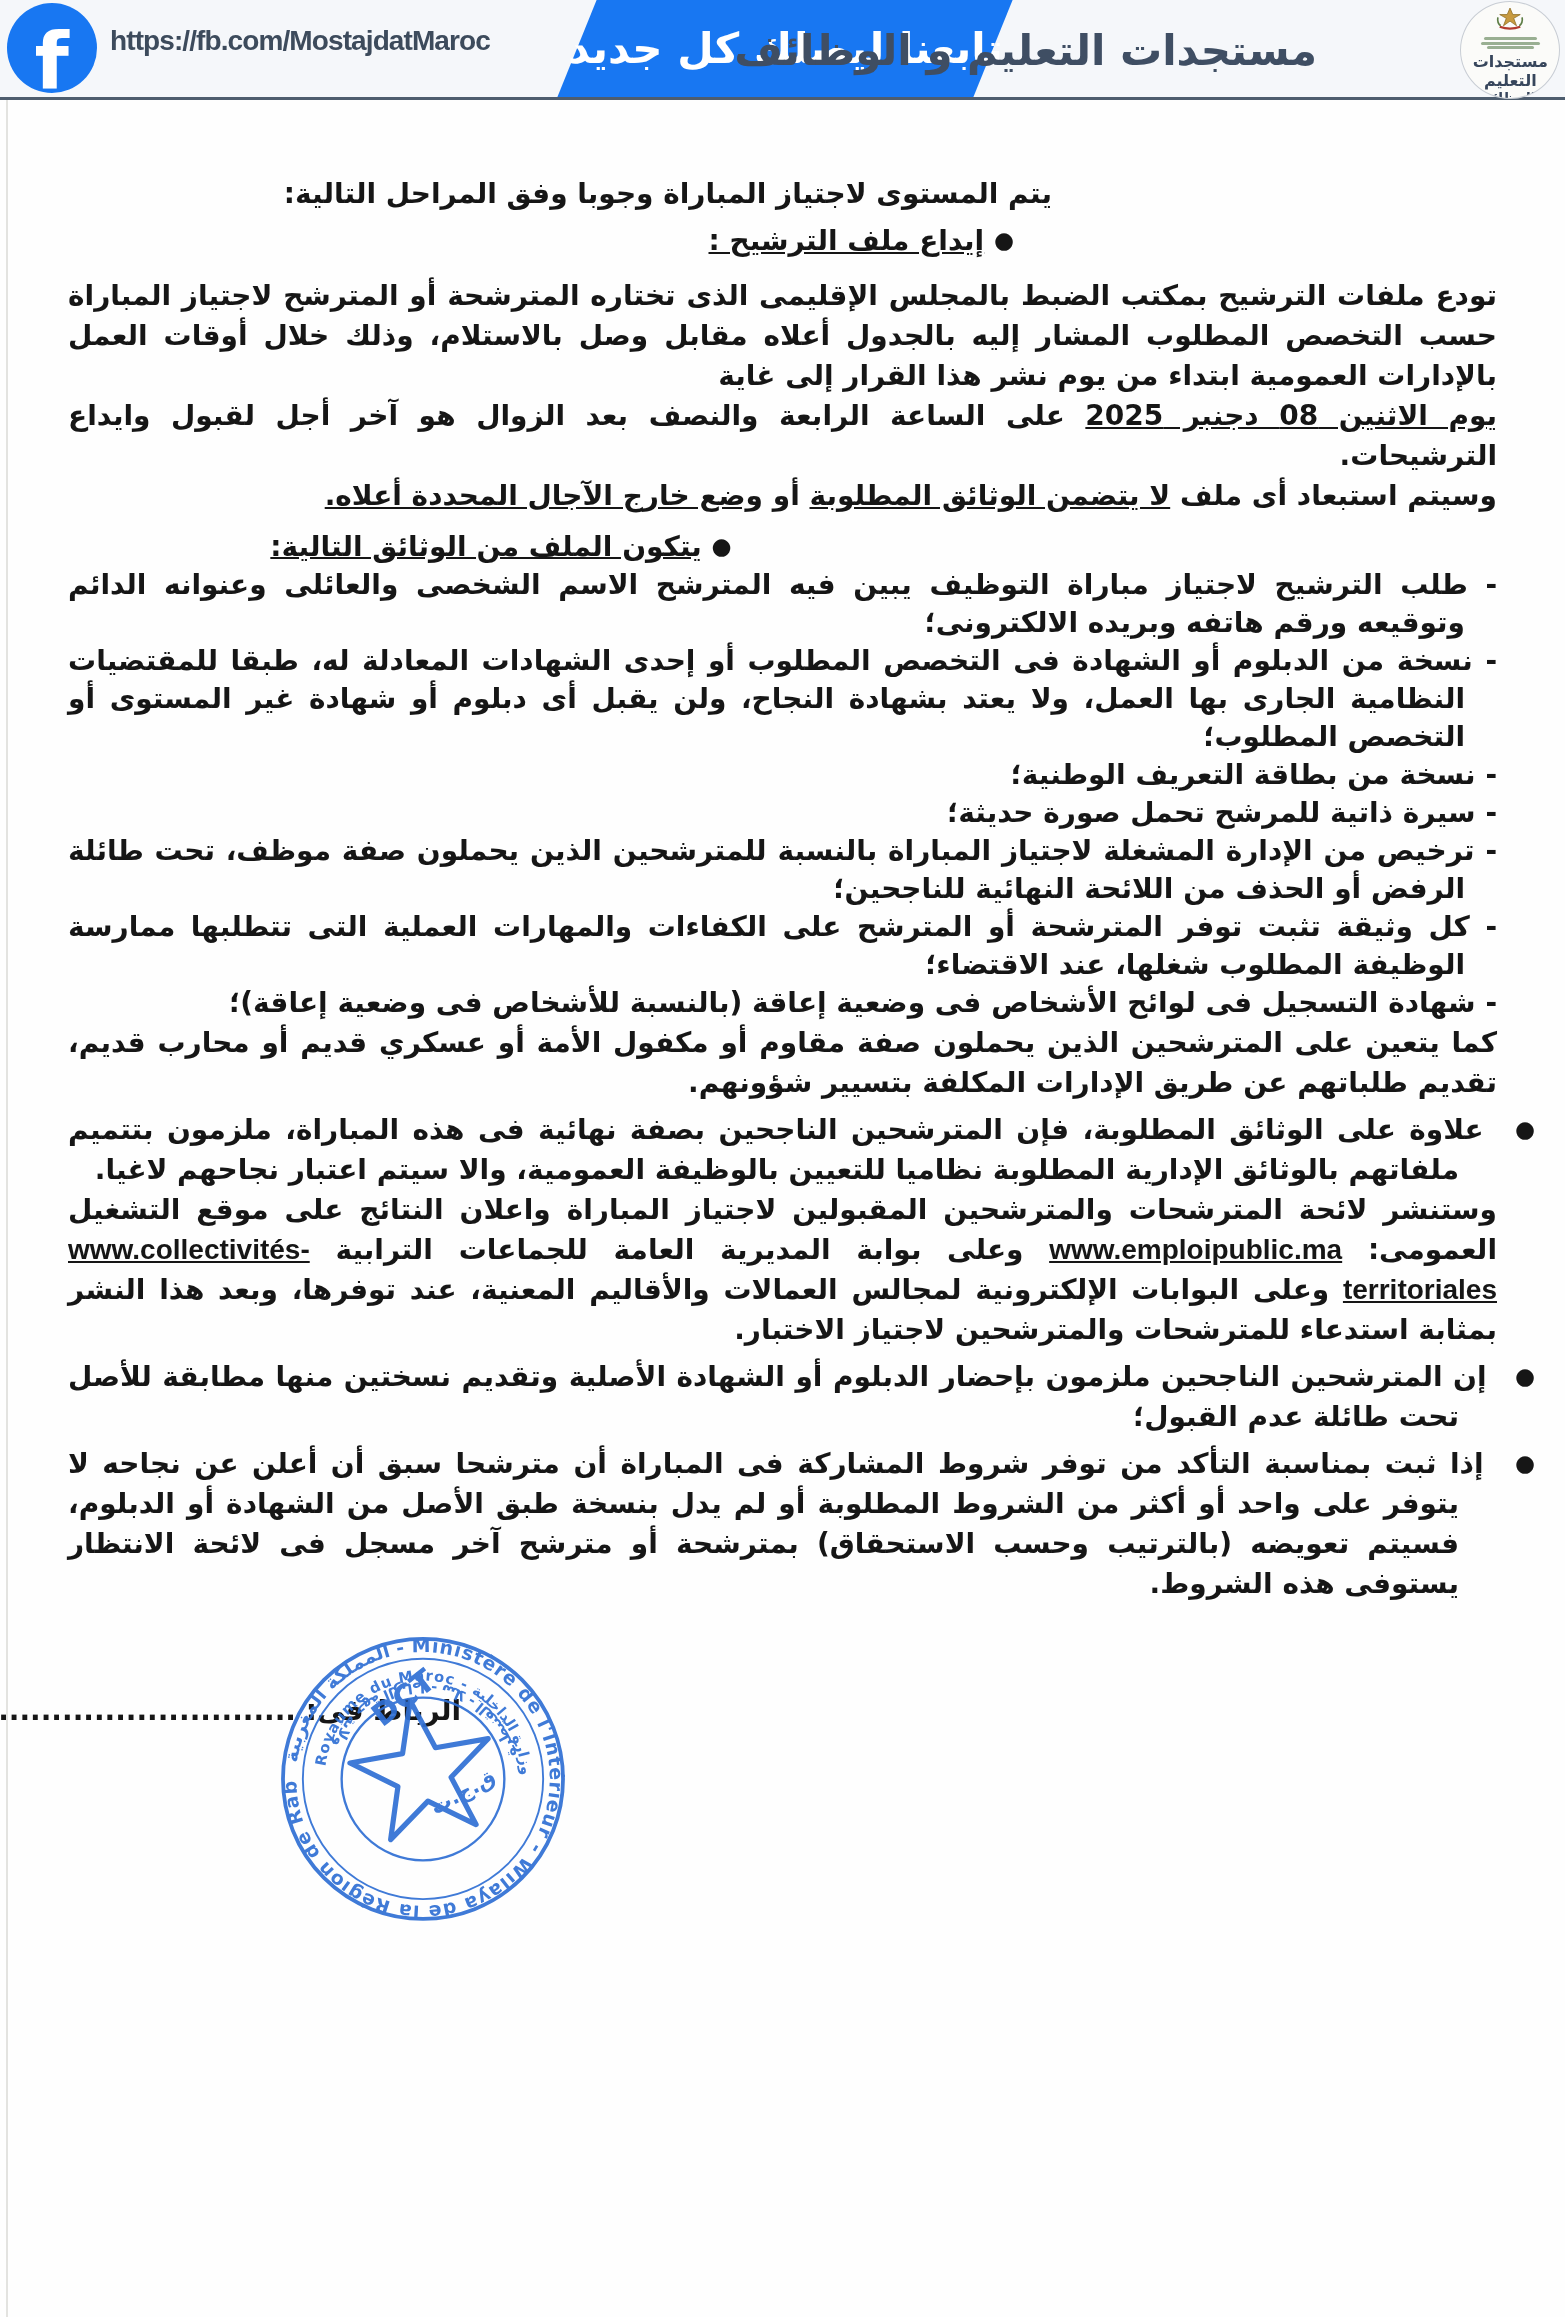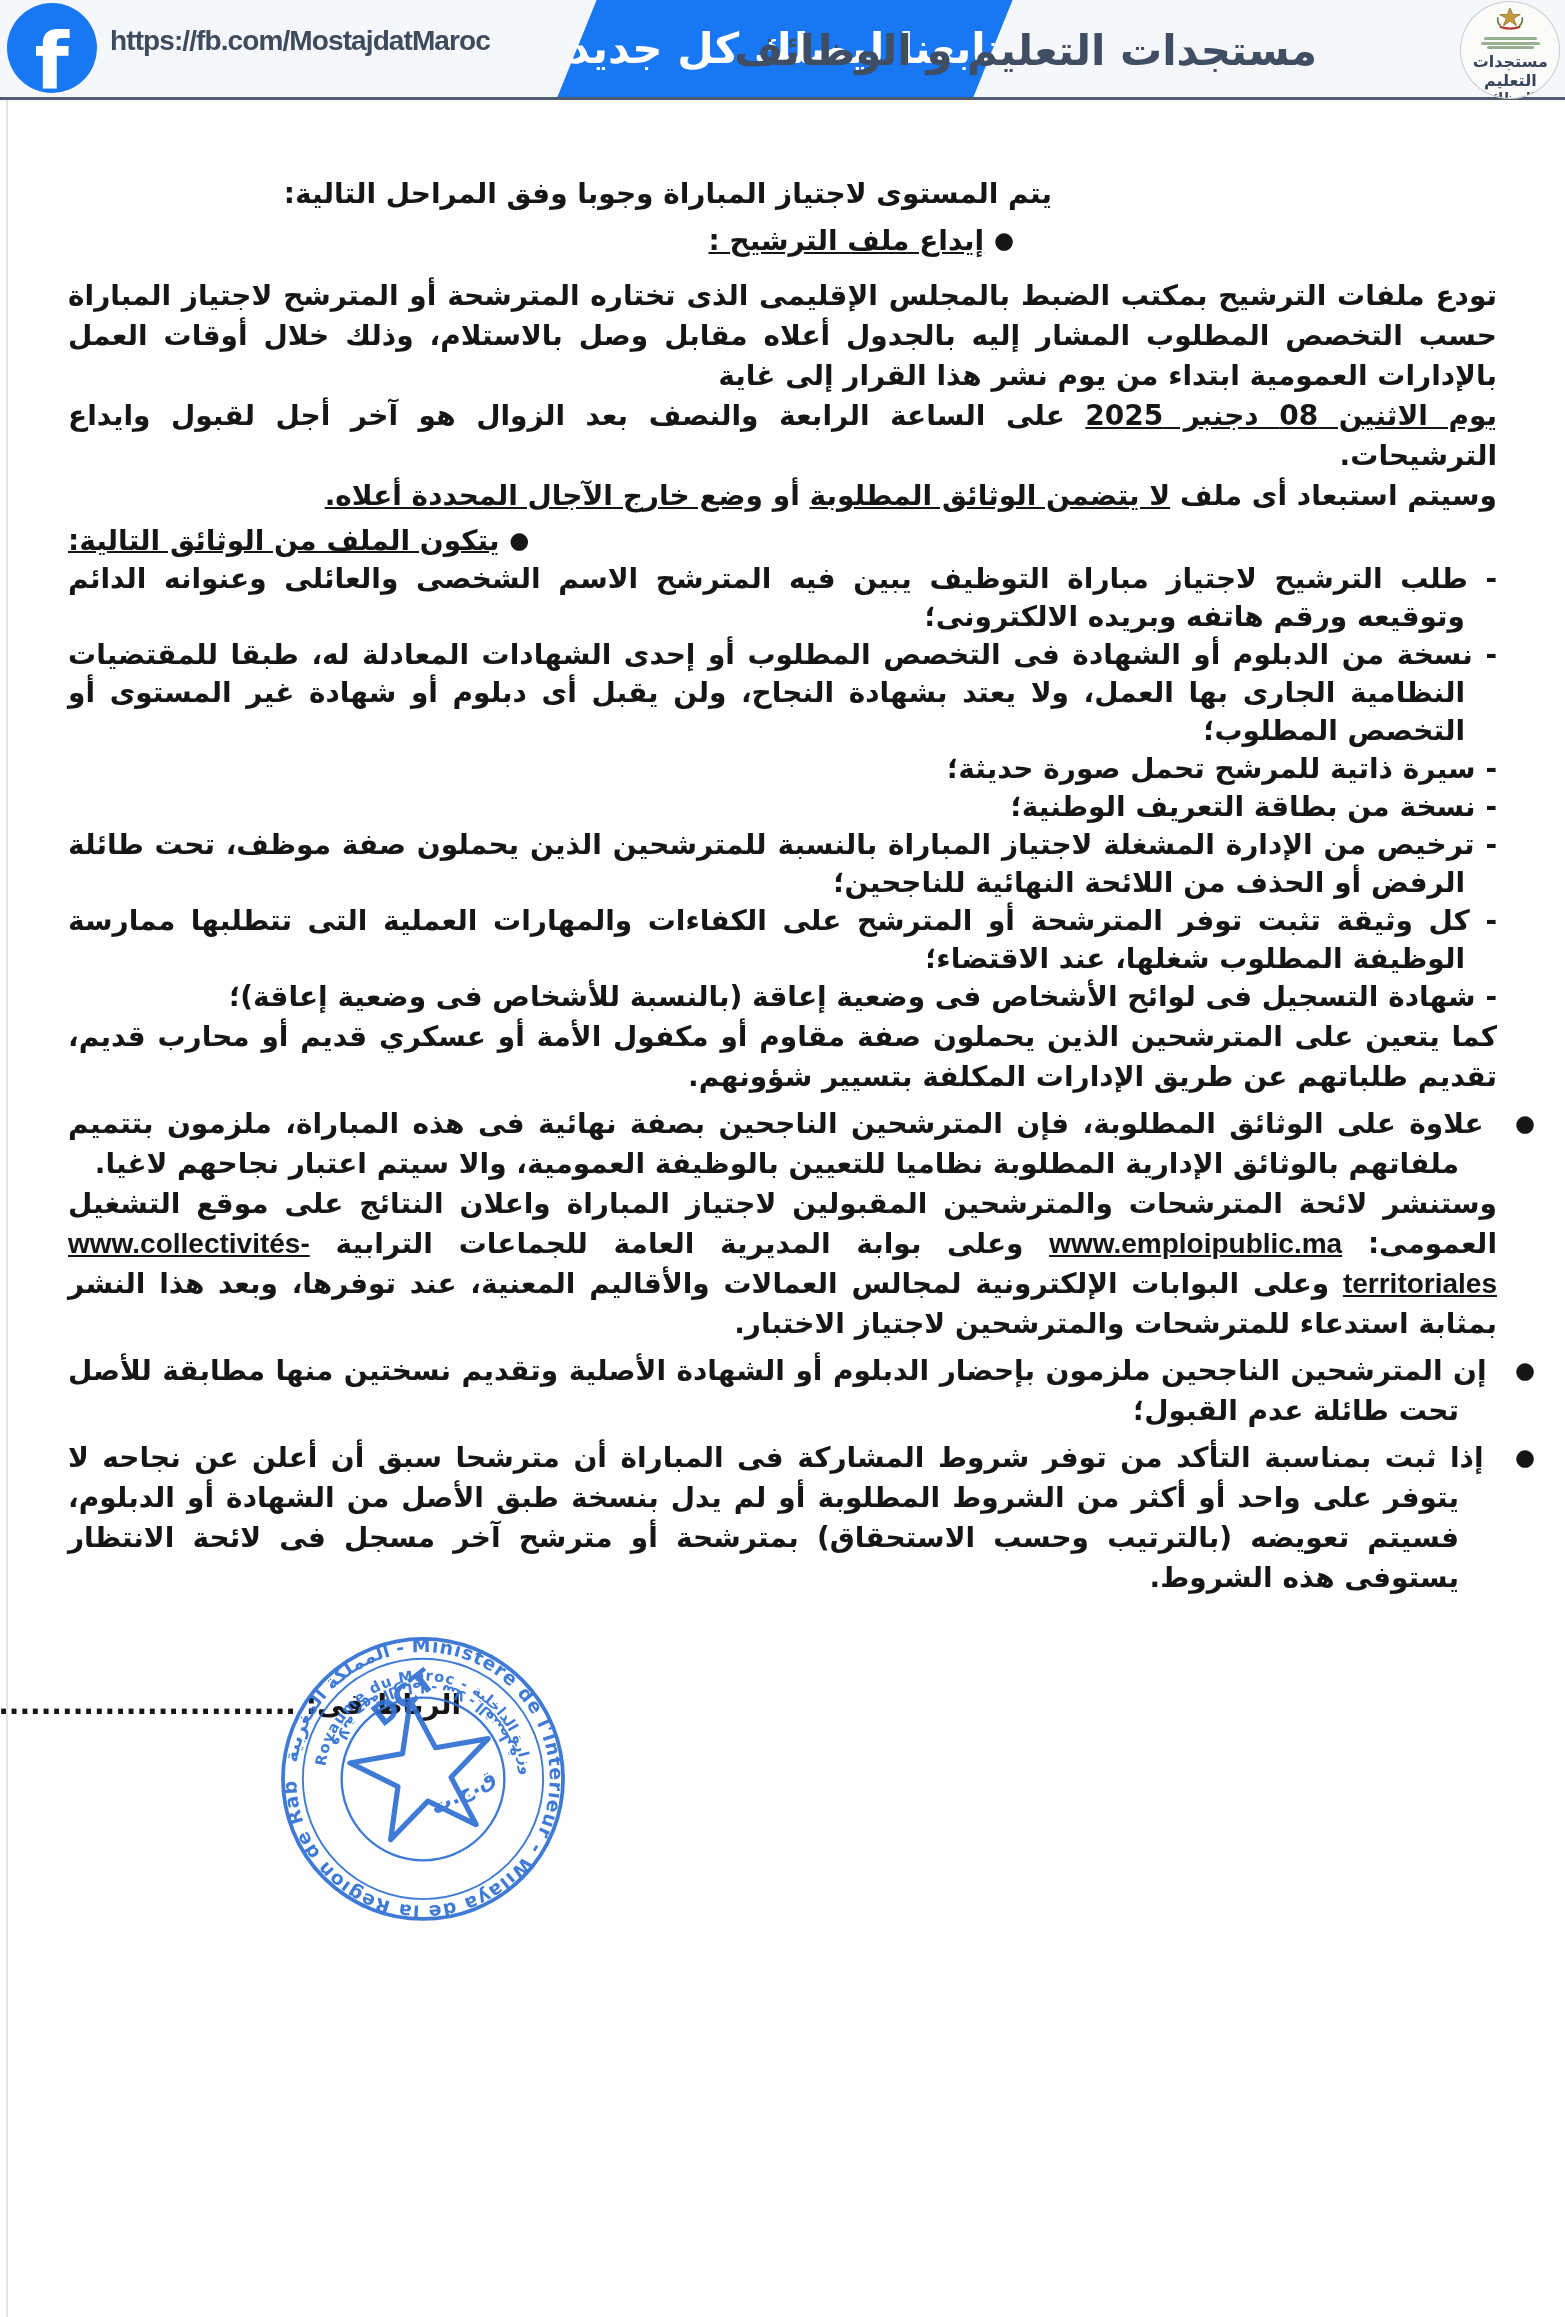--- a/index.html
+++ b/index.html
@@ -30,21 +30,21 @@
   .logo-microtext.m3{width:47px;}
   .logo-line1{font-size:16px;font-weight:700;color:#37465c;direction:rtl;margin-top:2.8px;}
   .logo-line2{font-size:14px;font-weight:700;color:#37465c;direction:rtl;}
 
   
   .doc{position:absolute;left:68px;top:104px;width:1429px;direction:rtl;color:#161616;
        font-size:28px;font-weight:700;line-height:40px;text-align:justify;
        font-family:"DejaVu Sans",sans-serif;}
   .intro{padding-right:445px;text-align:right;margin-top:70px;}
   .sec-title1{padding-right:483px;text-align:right;margin-top:5.7px;}
-  .sec-title2{padding-right:563px;text-align:left;margin-top:4px;}
+  .sec-title2{padding-right:563px;text-align:center;margin-top:10px;}
   .sec-underline{text-decoration:underline;}
   .para{margin-top:15px;}
   .tight{margin-top:0;}
   .u{text-decoration:underline;}
   .docs-list{line-height:38px;}
   .doc-item{padding-right:32px;text-indent:-32px;}
   .bullet-item{padding-right:38px;text-indent:-38px;margin-top:6px;}
   .bullet-glyph{display:inline-block;font-size:23px;vertical-align:1.9px;}
   .url{direction:ltr;unicode-bidi:embed;text-decoration:underline;
        font-family:"Liberation Sans",sans-serif;font-weight:700;}
@@ -105,22 +105,22 @@
     </div>
 
     <div class="sec-title2">
       <span class="bullet-glyph">●</span>
       <span class="sec-underline">يتكون الملف من الوثائق التالية:</span>
     </div>
 
     <div class="docs-list">
       <div class="doc-item"><span>-</span> <span>طلب الترشيح لاجتياز مباراة التوظيف يبين فيه المترشح الاسم الشخصى والعائلى وعنوانه الدائم وتوقيعه ورقم هاتفه وبريده الالكترونى؛</span></div>
       <div class="doc-item"><span>-</span> <span>نسخة من الدبلوم أو الشهادة فى التخصص المطلوب أو إحدى الشهادات المعادلة له، طبقا للمقتضيات النظامية الجارى بها العمل، ولا يعتد بشهادة النجاح، ولن يقبل أى دبلوم أو شهادة غير المستوى أو التخصص المطلوب؛</span></div>
+      <div class="doc-item"><span>-</span> <span>نسخة من بطاقة التعريف الوطنية؛</span></div>
       <div class="doc-item"><span>-</span> <span>سيرة ذاتية للمرشح تحمل صورة حديثة؛</span></div>
-      <div class="doc-item"><span>-</span> <span>نسخة من بطاقة التعريف الوطنية؛</span></div>
       <div class="doc-item"><span>-</span> <span>ترخيص من الإدارة المشغلة لاجتياز المباراة بالنسبة للمترشحين الذين يحملون صفة موظف، تحت طائلة الرفض أو الحذف من اللائحة النهائية للناجحين؛</span></div>
       <div class="doc-item"><span>-</span> <span>كل وثيقة تثبت توفر المترشحة أو المترشح على الكفاءات والمهارات العملية التى تتطلبها ممارسة الوظيفة المطلوب شغلها، عند الاقتضاء؛</span></div>
       <div class="doc-item"><span>-</span> <span>شهادة التسجيل فى لوائح الأشخاص فى وضعية إعاقة (بالنسبة للأشخاص فى وضعية إعاقة)؛</span></div>
     </div>
 
     <div class="vets">كما يتعين على المترشحين الذين يحملون صفة مقاوم أو مكفول الأمة أو عسكري قديم أو محارب قديم، تقديم طلباتهم عن طريق الإدارات المكلفة بتسيير شؤونهم.</div>
 
     <div class="bullet-item">
       <span class="bullet-glyph">●</span>
       <span>علاوة على الوثائق المطلوبة، فإن المترشحين الناجحين بصفة نهائية فى هذه المباراة، ملزمون بتتميم ملفاتهم بالوثائق الإدارية المطلوبة نظاميا للتعيين بالوظيفة العمومية، والا سيتم اعتبار نجاحهم لاغيا.</span>

